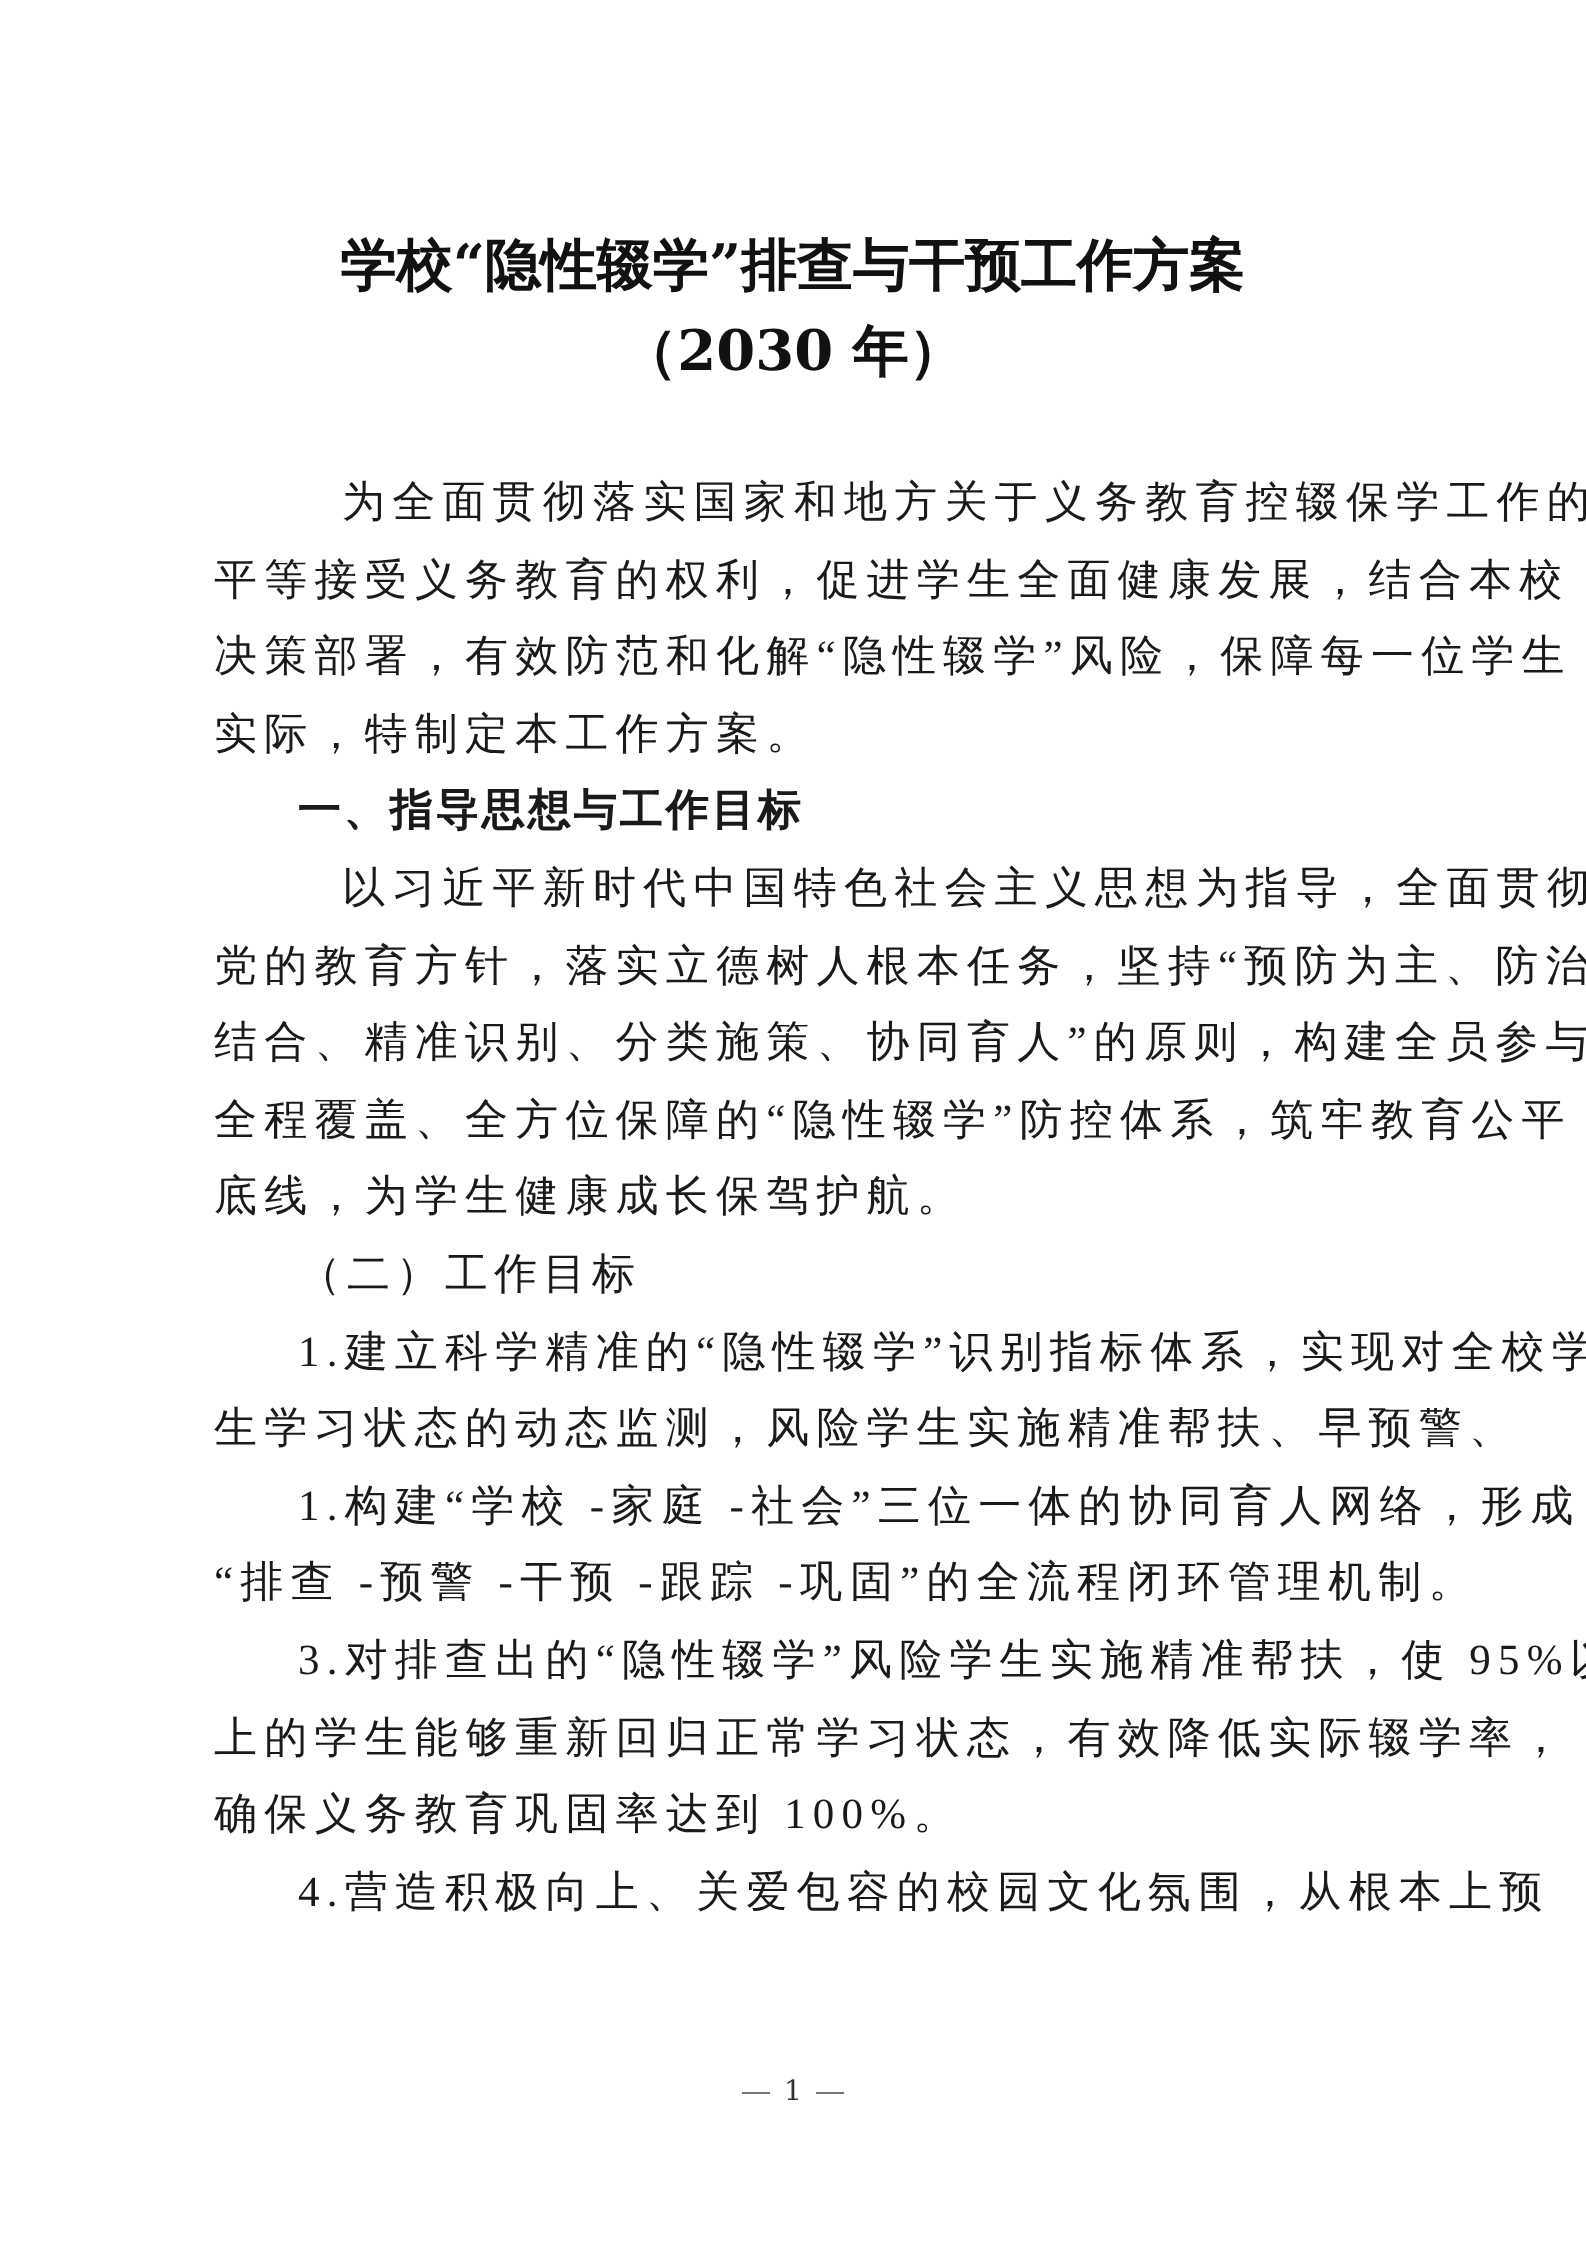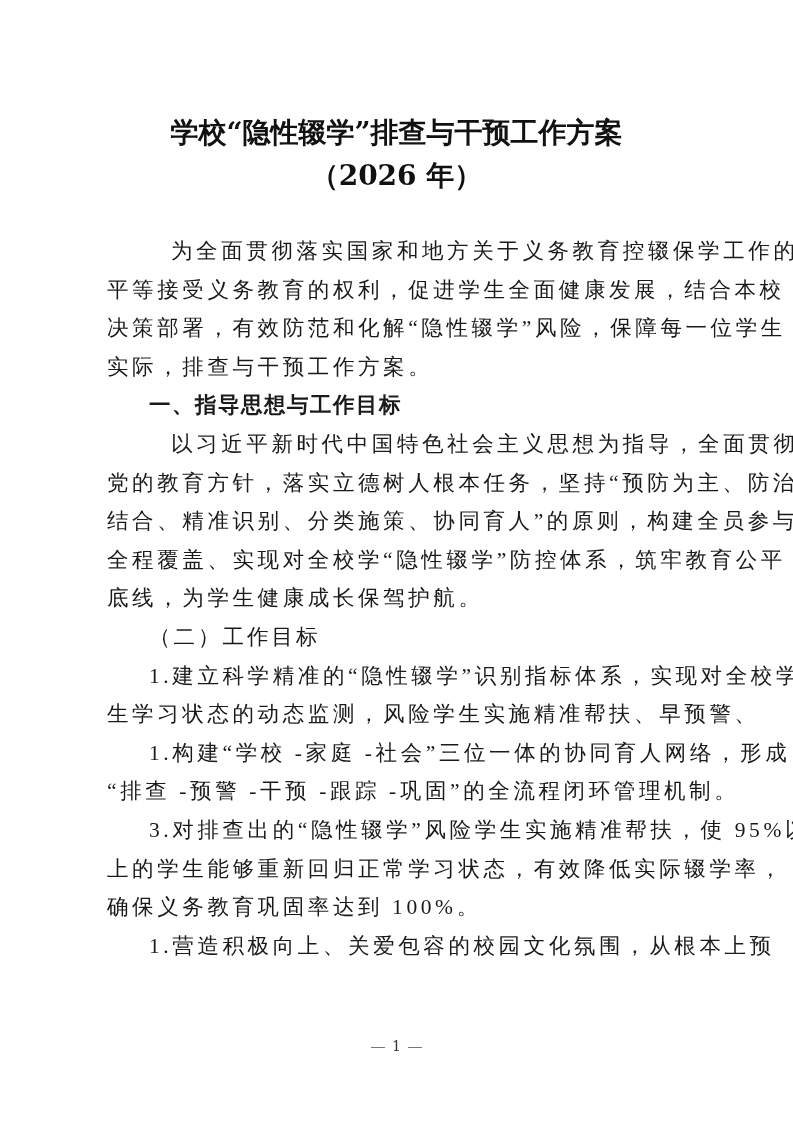--- a/index.html
+++ b/index.html
@@ -78,50 +78,50 @@
     vertical-align: middle;
     margin: 0 7px;
   }
 </style>
 </head>
 <body>
 
 <div class="page">
 
   <div class="title t1">学校“隐性辍学”排查与干预工作方案</div>
-  <div class="title t2">（2026 年）</div>
+  <div class="title t2">（2030 年）</div>
 
   <div class="body-text" style="top:232px;">
 
     <span class="line indent">为全面贯彻落实国家和地方关于义务教育控辍保学工作的</span>
     <span class="line">平等接受义务教育的权利，促进学生全面健康发展，结合本校</span>
     <span class="line">决策部署，有效防范和化解“隐性辍学”风险，保障每一位学生</span>
-    <span class="line">实际，排查与干预工作方案。</span>
+    <span class="line">实际，特制定本工作方案。</span>
 
     <span class="line heading1" style="padding-left:42px;">一、指导思想与工作目标</span>
 
 
     <span class="line indent">以习近平新时代中国特色社会主义思想为指导，全面贯彻</span>
     <span class="line">党的教育方针，落实立德树人根本任务，坚持“预防为主、防治</span>
     <span class="line">结合、精准识别、分类施策、协同育人”的原则，构建全员参与、</span>
-    <span class="line">全程覆盖、实现对全校学“隐性辍学”防控体系，筑牢教育公平</span>
+    <span class="line">全程覆盖、全方位保障的“隐性辍学”防控体系，筑牢教育公平</span>
     <span class="line">底线，为学生健康成长保驾护航。</span>
 
     <span class="line heading2" style="padding-left:42px;">（二）工作目标</span>
 
     <span class="line indent" style="padding-left:42px;">1.建立科学精准的“隐性辍学”识别指标体系，实现对全校学</span>
     <span class="line">生学习状态的动态监测，风险学生实施精准帮扶、早预警、</span>
 
     <span class="line indent" style="padding-left:42px;">1.构建“学校 -家庭 -社会”三位一体的协同育人网络，形成</span>
     <span class="line">“排查 -预警 -干预 -跟踪 -巩固”的全流程闭环管理机制。</span>
 
     <span class="line indent" style="padding-left:42px;">3.对排查出的“隐性辍学”风险学生实施精准帮扶，使 95%以</span>
     <span class="line">上的学生能够重新回归正常学习状态，有效降低实际辍学率，</span>
     <span class="line">确保义务教育巩固率达到 100%。</span>
 
-    <span class="line indent" style="padding-left:42px;">1.营造积极向上、关爱包容的校园文化氛围，从根本上预</span>
+    <span class="line indent" style="padding-left:42px;">4.营造积极向上、关爱包容的校园文化氛围，从根本上预</span>
   </div>
 
   <div class="footer">
     <span class="dash"></span><span>1</span><span class="dash"></span>
   </div>
 
 </div>
 
 </body></html>

